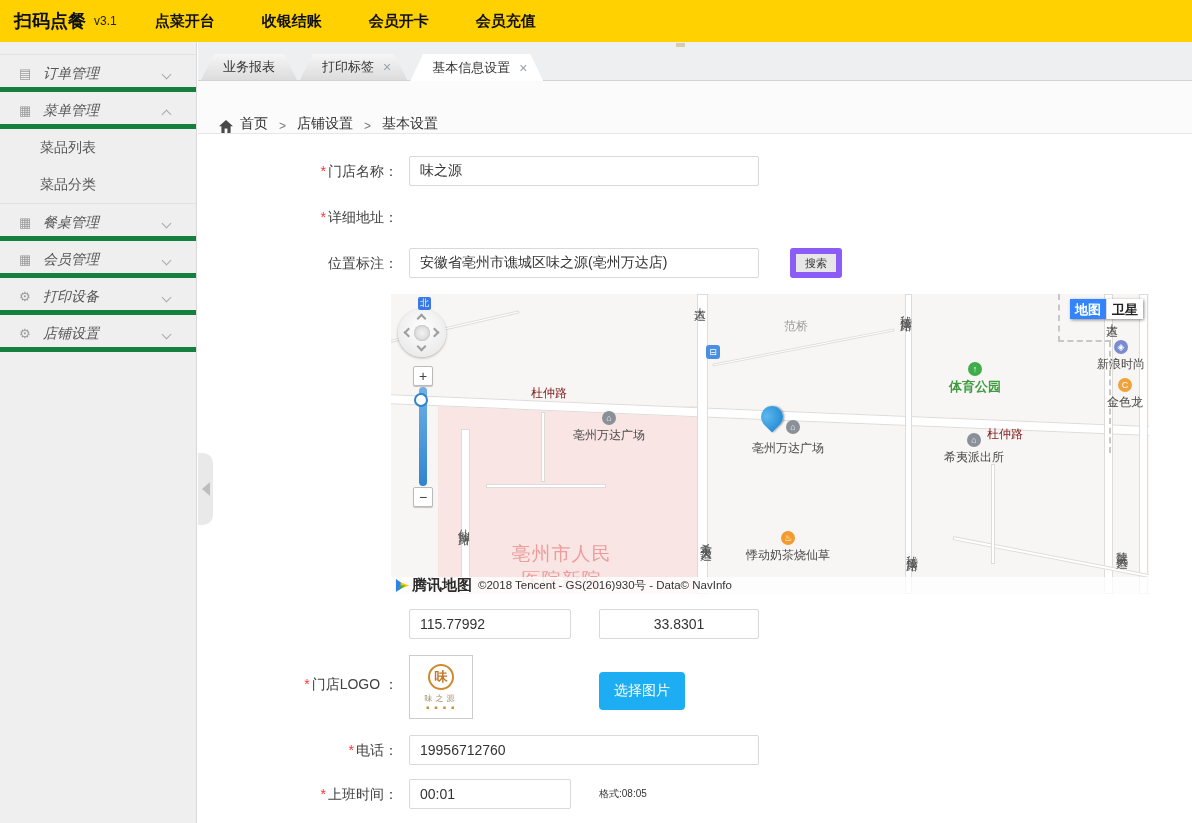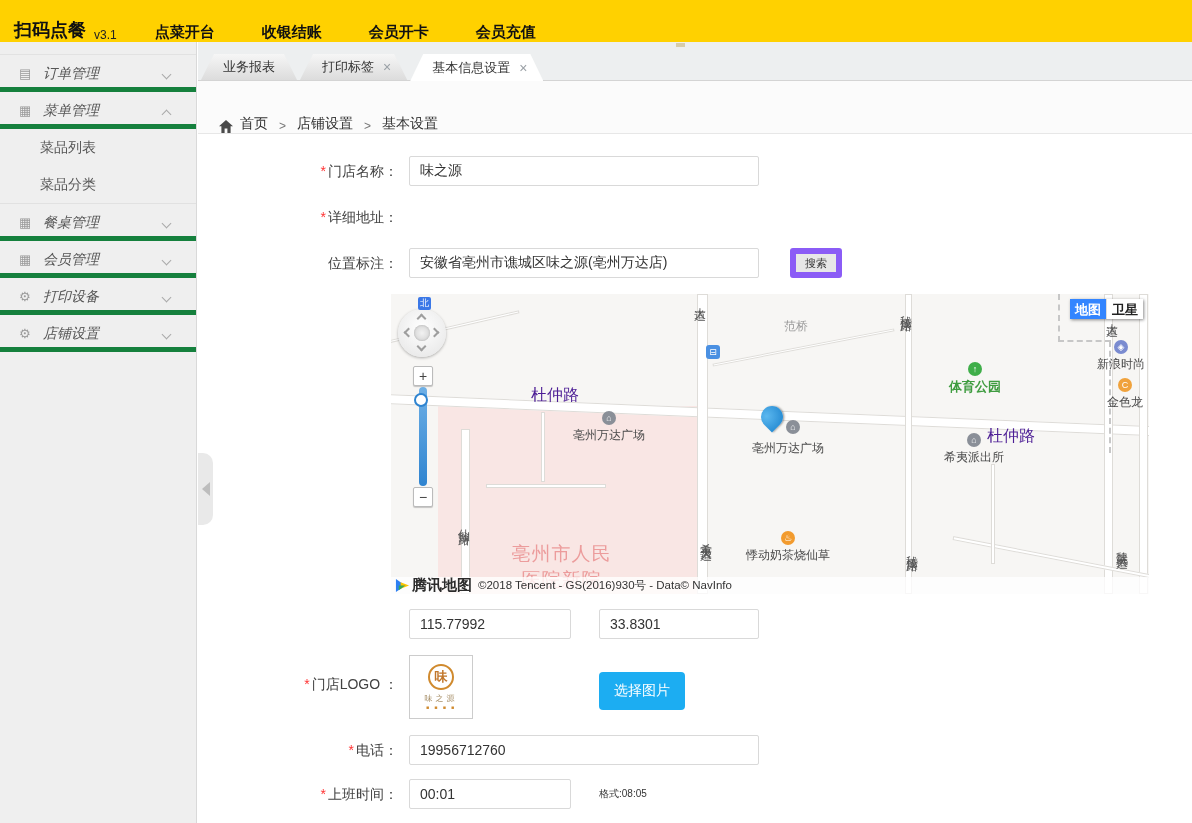--- a/index.html
+++ b/index.html
@@ -1,20 +1,20 @@
 <!DOCTYPE html>
 <html><head>
 <meta charset="utf-8">
 <style>
   * { margin:0; padding:0; box-sizing:border-box; }
   body { font-family:"Liberation Sans","DejaVu Sans",sans-serif; background:#fff; }
   .page { position:relative; width:1192px; height:823px; overflow:hidden; background:#fff; }
 
   
-  .topbar { height:42px; background:#ffd100; display:flex; align-items:flex-end; padding-left:14px; }
+  .topbar { height:42px; background:#ffd100; display:flex; align-items:center; padding-left:14px; }
   .brand { font-size:18px; font-weight:bold; color:#111; margin-right:8px; }
   .version { font-size:12px; color:#222; margin-right:38px; }
   .nav-item { font-size:15px; font-weight:bold; color:#111; margin-right:47px; cursor:pointer; }
 
   
   .sidebar { position:absolute; left:0; top:42px; bottom:0; width:197px; background:#efefef; border-right:1px solid #d9d9d9; }
   .side-menu { margin-top:12px; border-top:1px solid #e2e2e2; }
   .side-item { position:relative; height:37px; line-height:37px; padding-left:19px; font-size:14px; color:#555;
                border-bottom:5px solid #15803d; cursor:pointer;font-style:italic; }
   .side-item .sicon { display:inline-block; width:18px; color:#9b9b9b; font-size:13px; margin-right:6px; }
@@ -42,41 +42,41 @@
   .home-ico { margin-right:7px; display:inline-flex; }
 
   
   .form-area { padding-top:22px; background:#fff; }
   .frow { display:flex; margin-bottom:16px; align-items:flex-start; }
   .flabel { width:200px; margin-right:11px; text-align:right; font-size:14px; color:#424242; line-height:30px; white-space:nowrap; }
   .req { color:#f33; margin-right:2px; }
   .finput { height:30px; border:1px solid #d9d9d9; border-radius:2px; padding:0 10px; font-size:14px; color:#333; background:#fff; font-family:inherit; }
   .w350 { width:350px; } .w162 { width:162px; } .w160 { width:160px; }
   .btn-search { width:52px; height:30px; margin-left:31px; background:#e7e7e7; border:6px solid #8b5cf6; border-radius:3px; font-size:11px; color:#333; cursor:pointer; font-family:inherit; }
-  .gap28 { margin-left:28px; }
+  .gap28 { margin-left:28px;text-align:center; }
   .hint { font-size:10px; color:#333; line-height:30px; margin-left:28px; }
   .btn-blue { width:86px; height:38px; background:#1cadf2; border:none; border-radius:4px; color:#fff; font-size:14px; cursor:pointer; margin-left:126px; margin-top:17px; font-family:inherit; }
 
   .logo-box { width:64px; height:64px; border:1px solid #ccc; background:#fff; display:flex; flex-direction:column; align-items:center; justify-content:center; }
   .logo-ring { width:26px; height:26px; border:2px solid #d08a2e; border-radius:50%; display:flex; align-items:center; justify-content:center;
                font-size:13px; font-weight:bold; color:#c1762a; }
   .logo-name { margin-top:3px; font-size:8px; color:#a78f68; letter-spacing:3px; }
   .logo-dots { font-size:5px; color:#d08a2e; letter-spacing:2px; }
   .logo-row-label { line-height:30px; margin-top:14px; }
 
   
   .map-row { margin-left:193px; margin-bottom:15px; }
   .map { position:relative; width:758px; height:300px; background:#f7f6f4; overflow:hidden; cursor:grab; }
   .road { position:absolute; background:#fff; border:1px solid #dedcd8; }
   .dash { position:absolute; }
   .pinkblock { position:absolute; left:47px; top:112px; width:263px; height:188px; background:#f9e6e4; }
   .map-label { position:absolute; display:flex; flex-direction:column; align-items:center; white-space:nowrap; pointer-events:none; }
   .map-label.v span.t { writing-mode:vertical-rl; letter-spacing:2px; }
   .t.road-t { font-size:12px; color:#555; }
-  .t.roadname-t { font-size:16px; color:#4c1d95; }
+  .t.roadname-t { font-size:12px; color:#7f1d1d; }
   .t.dim-t { font-size:12px; color:#9a9a9a; }
   .t.place-t { font-size:12px; color:#4a4a4a; }
   .t.park-t { font-size:13px; color:#3f9c40; font-weight:bold; }
   .t.hospital-t { font-size:19px; color:#ec9c9c; width:105px; white-space:normal; text-align:center; line-height:1.35; letter-spacing:1px; }
   .mi { width:14px; height:14px; border-radius:50%; color:#fff; font-size:9px; line-height:14px; text-align:center; margin-bottom:2px; }
   .mi-bank, .mi-police { background:#8a8f98; }
   .mi-park { background:#3fae49; }
   .mi-bus { background:#4a90e2; border-radius:3px; }
   .mi-drink { background:#f29b2e; }
   .mi-mall { background:#7a8bd0; }

